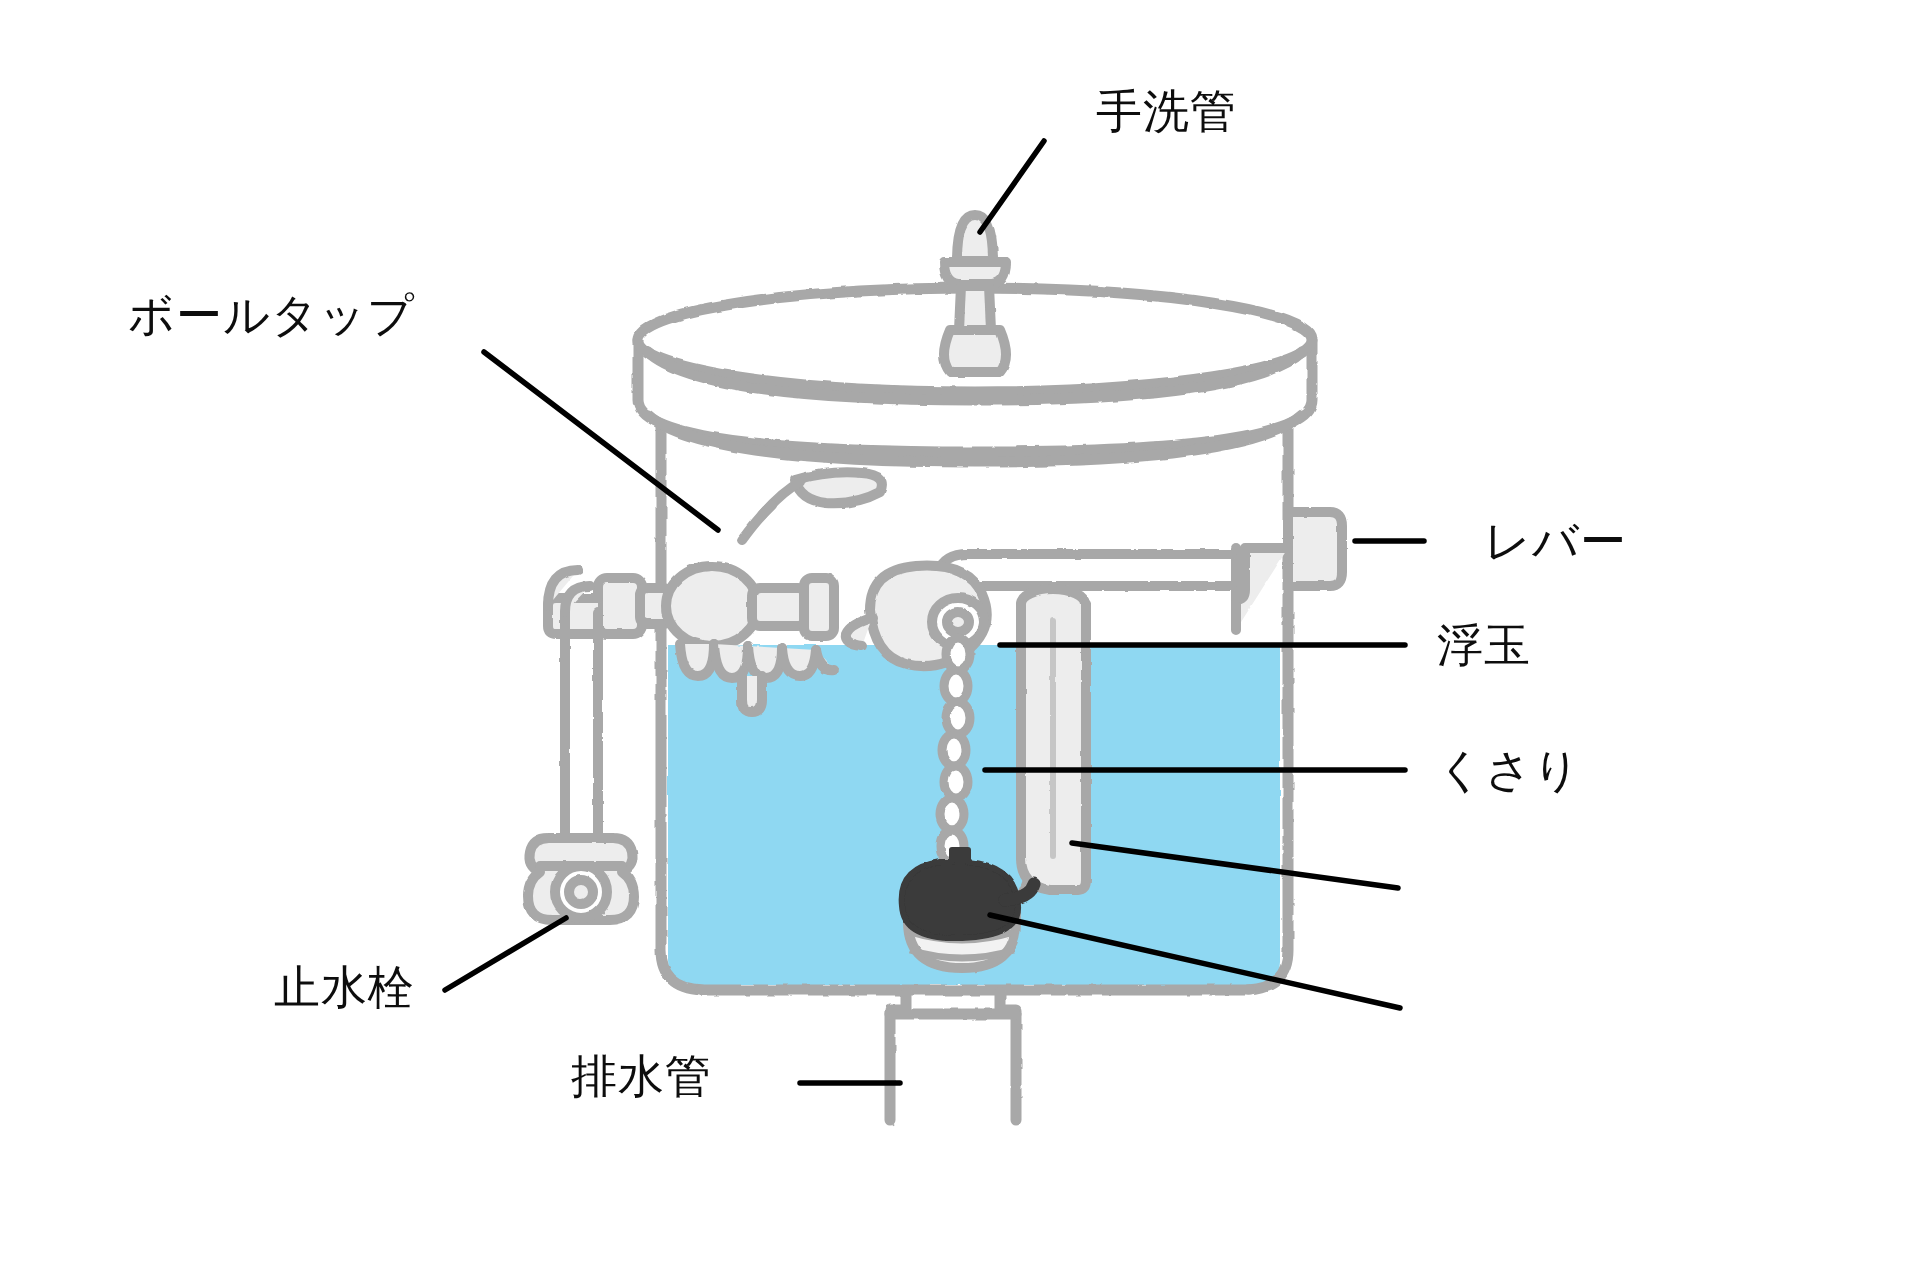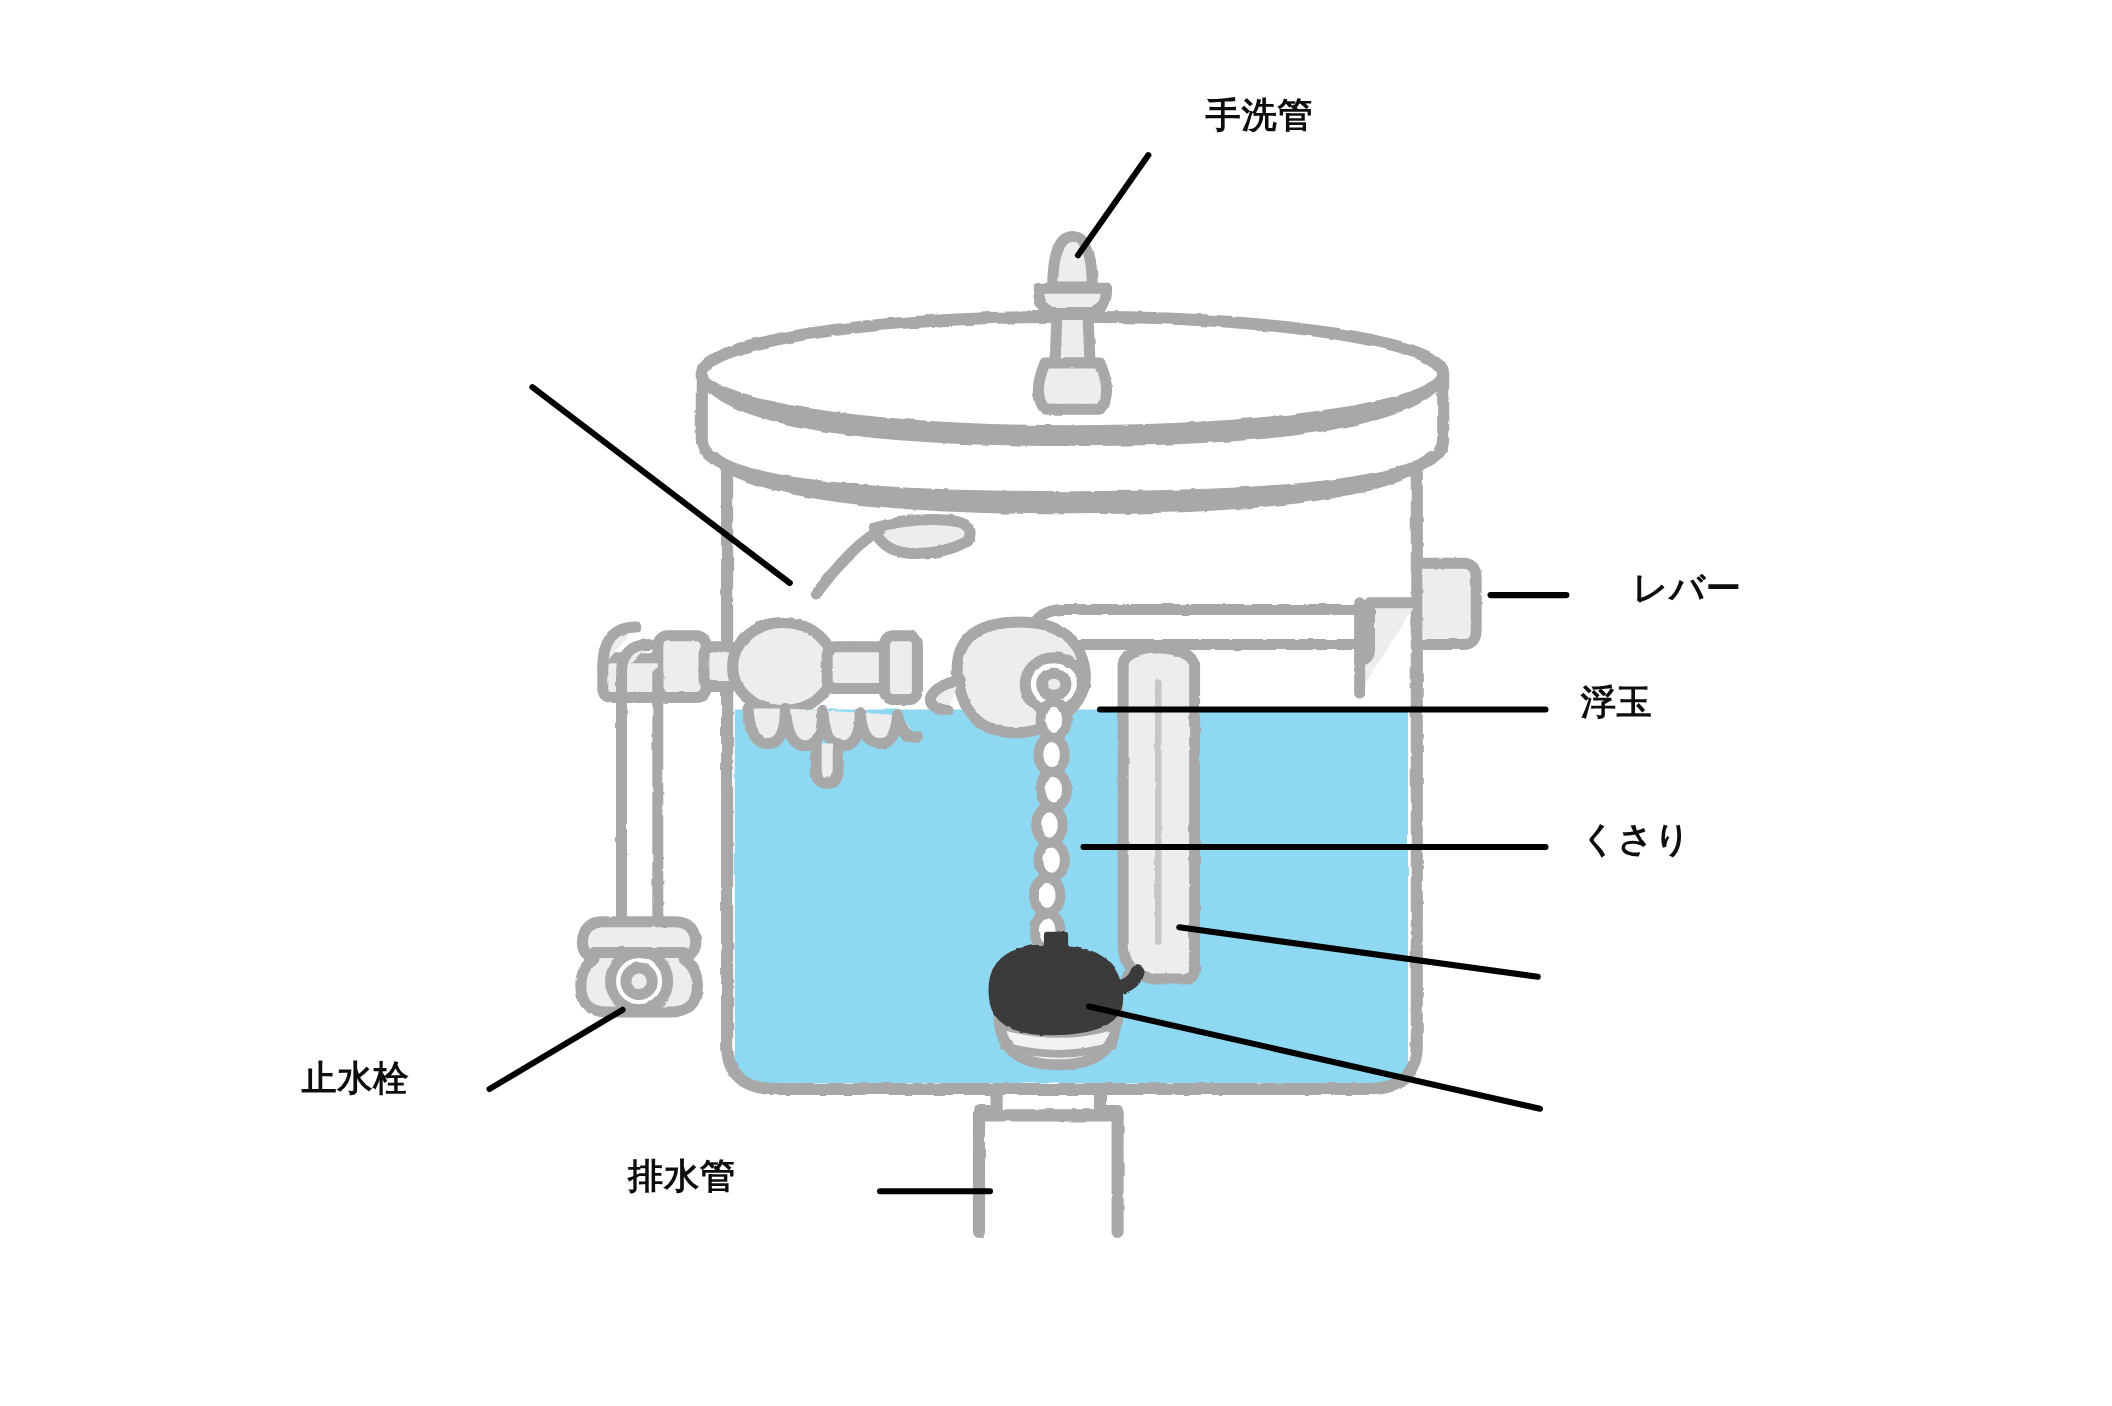--- a/index.html
+++ b/index.html
@@ -7,22 +7,22 @@
   body{
     width:1920px;height:1278px;
     font-family:"DejaVu Sans","Liberation Sans",sans-serif;
     overflow:hidden;position:relative;
   }
   #stage{position:absolute;inset:0;width:1920px;height:1278px;background:#fff;}
   svg#diagram{position:absolute;left:0;top:0;width:1920px;height:1278px;display:block;}
   .lbl{
     position:absolute;
     font-family:"DejaVu Sans","Liberation Sans",sans-serif;
-    font-size:32px;
-    font-weight:700;
+    font-size:46px;
+    font-weight:400;
     color:#0d0d0d;
     white-space:nowrap;
     line-height:1;
     letter-spacing:0.02em;
   }
 </style>
 </head>
 <body>
 
 <div id="stage">
@@ -205,20 +205,21 @@
       <line x1="990" y1="915" x2="1400" y2="1008"></line>
 
       <line x1="566" y1="918" x2="445" y2="990"></line>
 
       <line x1="800" y1="1083" x2="900" y2="1083"></line>
     </g>
   </svg>
 
   <div class="lbl" style="left:1096px;top:88px;">手洗管</div>
 
+  <div class="lbl" style="left:128px;top:292px;">ボールタップ</div>
 
   <div class="lbl" style="left:1437px;top:518px;margin-left:47px;">レバー</div>
 
   <div class="lbl" style="left:1437px;top:622px;">浮玉</div>
 
   <div class="lbl" style="left:1437px;top:747px;text-align:center;">くさり</div>
 
 
 
   <div class="lbl" style="left:274px;top:948px;margin-top:16px;">止水栓</div>

